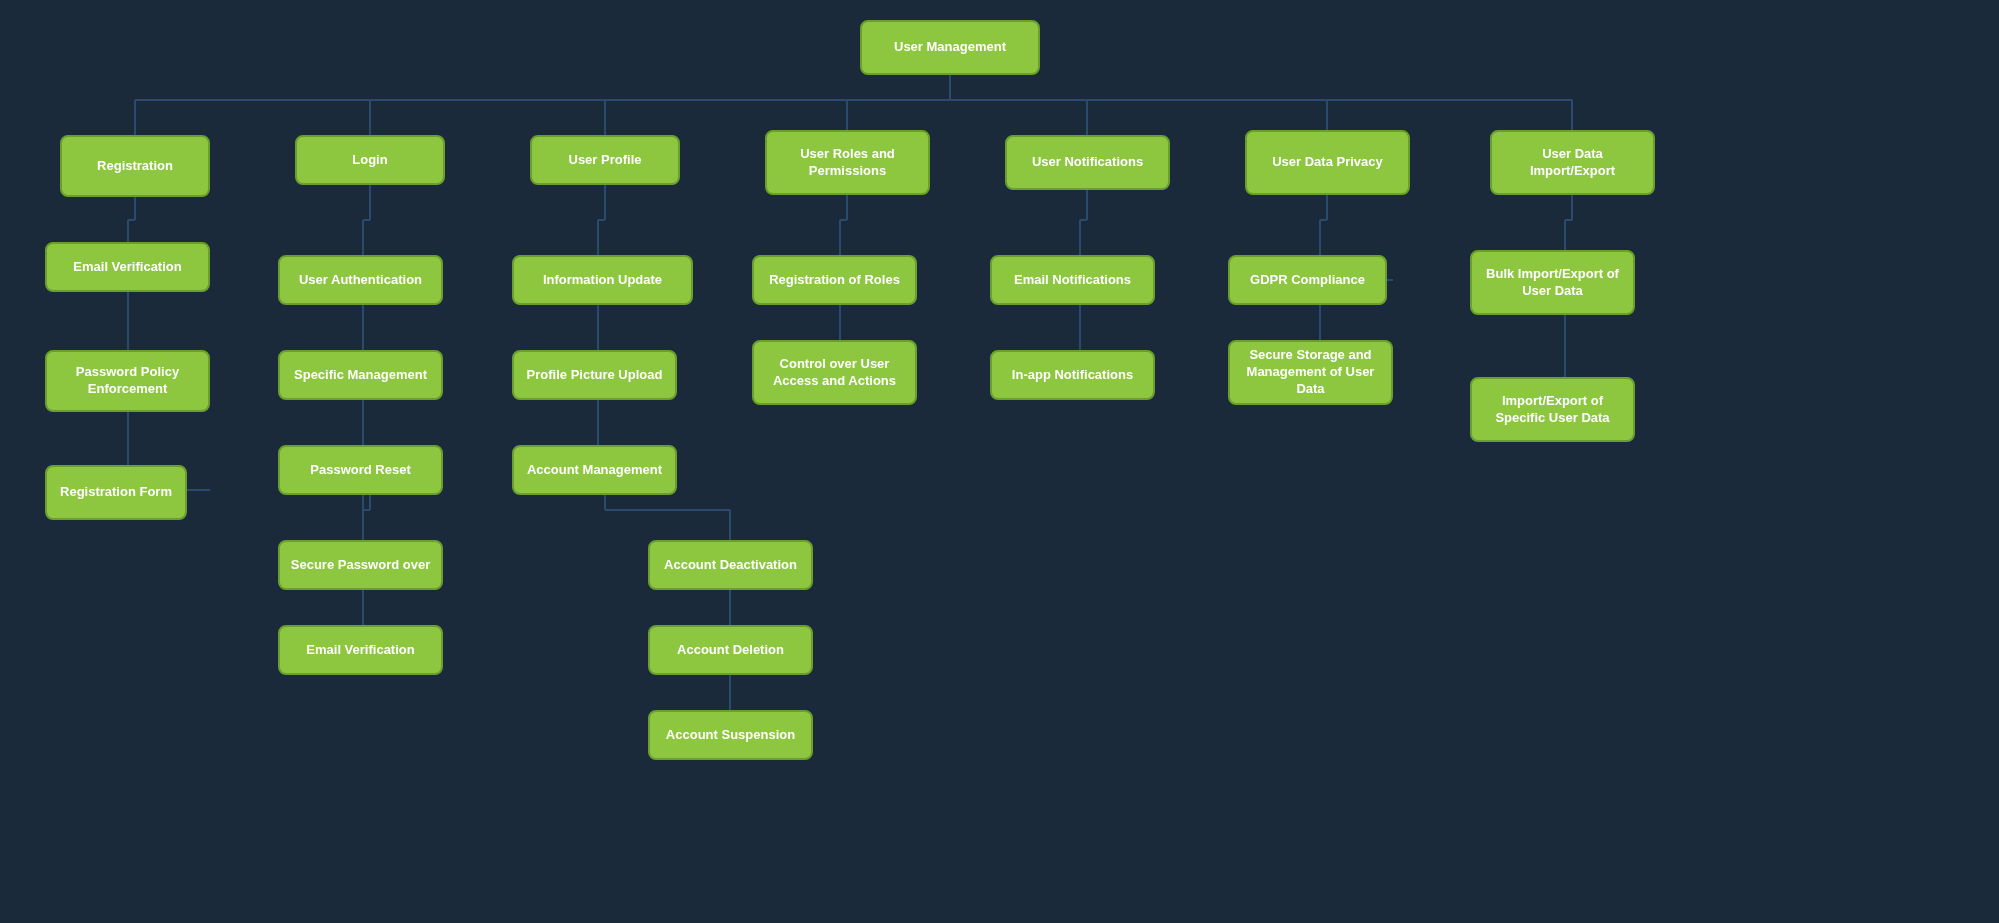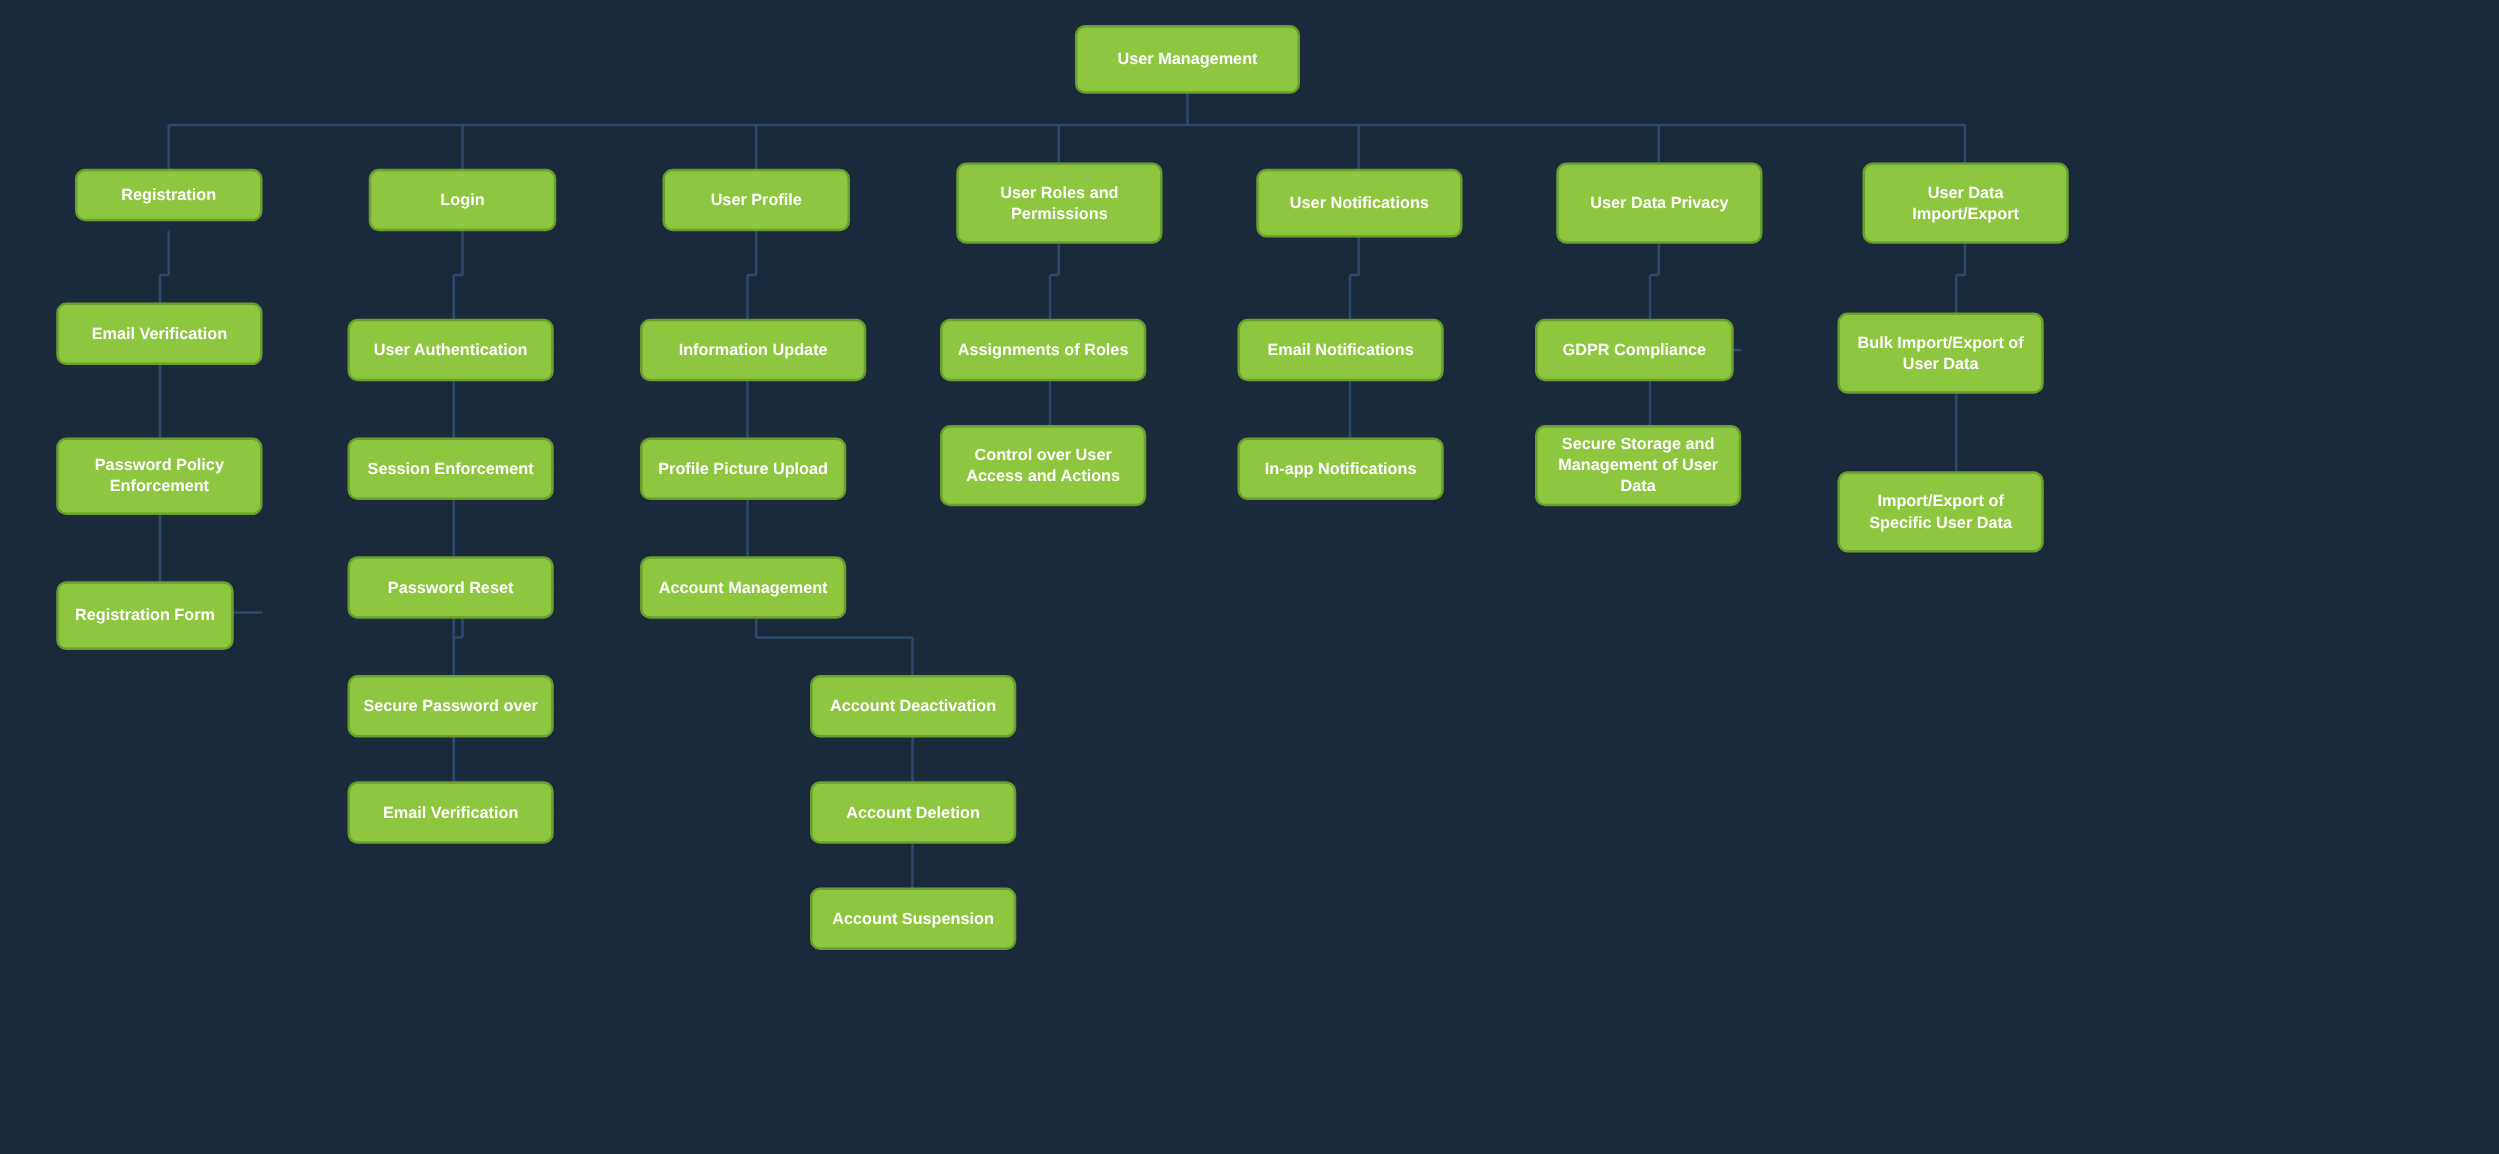--- a/index.html
+++ b/index.html
@@ -115,21 +115,21 @@
 
     <line x1="1572" y1="185" x2="1572" y2="220"></line>
     <line x1="1565" y1="220" x2="1565" y2="395"></line>
     <line x1="1572" y1="220" x2="1565" y2="220"></line>
     <line x1="1565" y1="287" x2="1635" y2="287"></line>
     <line x1="1565" y1="395" x2="1635" y2="395"></line>
   </svg>
 
   <div class="node" style="left:860px;top:20px;width:180px;height:55px">User Management</div>
 
-  <div class="node" style="left:60px;top:135px;width:150px;height:42px">Registration</div>
+  <div class="node" style="left:60px;top:135px;width:150px;height:62px">Registration</div>
 
   <div class="node" style="left:295px;top:135px;width:150px;height:50px">Login</div>
 
   <div class="node" style="left:530px;top:135px;width:150px;height:50px">User Profile</div>
 
   <div class="node" style="left:765px;top:130px;width:165px;height:65px">User Roles and Permissions</div>
 
   <div class="node" style="left:1005px;top:135px;width:165px;height:55px">User Notifications</div>
 
   <div class="node" style="left:1245px;top:130px;width:165px;height:65px">User Data Privacy</div>
@@ -137,41 +137,41 @@
   <div class="node" style="left:1490px;top:130px;width:165px;height:65px">User Data Import/Export</div>
 
   <div class="node" style="left:45px;top:242px;width:165px;height:50px">Email Verification</div>
 
   <div class="node" style="left:45px;top:350px;width:165px;height:62px">Password Policy Enforcement</div>
 
   <div class="node" style="left:45px;top:465px;width:142px;height:55px">Registration Form</div>
 
   <div class="node" style="left:278px;top:255px;width:165px;height:50px">User Authentication</div>
 
-  <div class="node" style="left:278px;top:350px;width:165px;height:50px">Session Enforcement</div>
+  <div class="node" style="left:278px;top:350px;width:165px;height:50px">Specific Management</div>
 
   <div class="node" style="left:278px;top:445px;width:165px;height:50px">Password Reset</div>
 
   <div class="node" style="left:278px;top:540px;width:165px;height:50px">Secure Password over</div>
 
   <div class="node" style="left:278px;top:625px;width:165px;height:50px">Email Verification</div>
 
   <div class="node" style="left:512px;top:255px;width:181px;height:50px">Information Update</div>
 
   <div class="node" style="left:512px;top:350px;width:165px;height:50px">Profile Picture Upload</div>
 
   <div class="node" style="left:512px;top:445px;width:165px;height:50px">Account Management</div>
 
   <div class="node" style="left:648px;top:540px;width:165px;height:50px">Account Deactivation</div>
 
   <div class="node" style="left:648px;top:625px;width:165px;height:50px">Account Deletion</div>
 
   <div class="node" style="left:648px;top:710px;width:165px;height:50px">Account Suspension</div>
 
-  <div class="node" style="left:752px;top:255px;width:165px;height:50px">Assignments of Roles</div>
+  <div class="node" style="left:752px;top:255px;width:165px;height:50px">Registration of Roles</div>
 
   <div class="node" style="left:752px;top:340px;width:165px;height:65px">Control over User Access and Actions</div>
 
   <div class="node" style="left:990px;top:255px;width:165px;height:50px">Email Notifications</div>
 
   <div class="node" style="left:990px;top:350px;width:165px;height:50px">In-app Notifications</div>
 
   <div class="node" style="left:1228px;top:255px;width:159px;height:50px">GDPR Compliance</div>
 
   <div class="node" style="left:1228px;top:340px;width:165px;height:65px">Secure Storage and Management of User Data</div>

